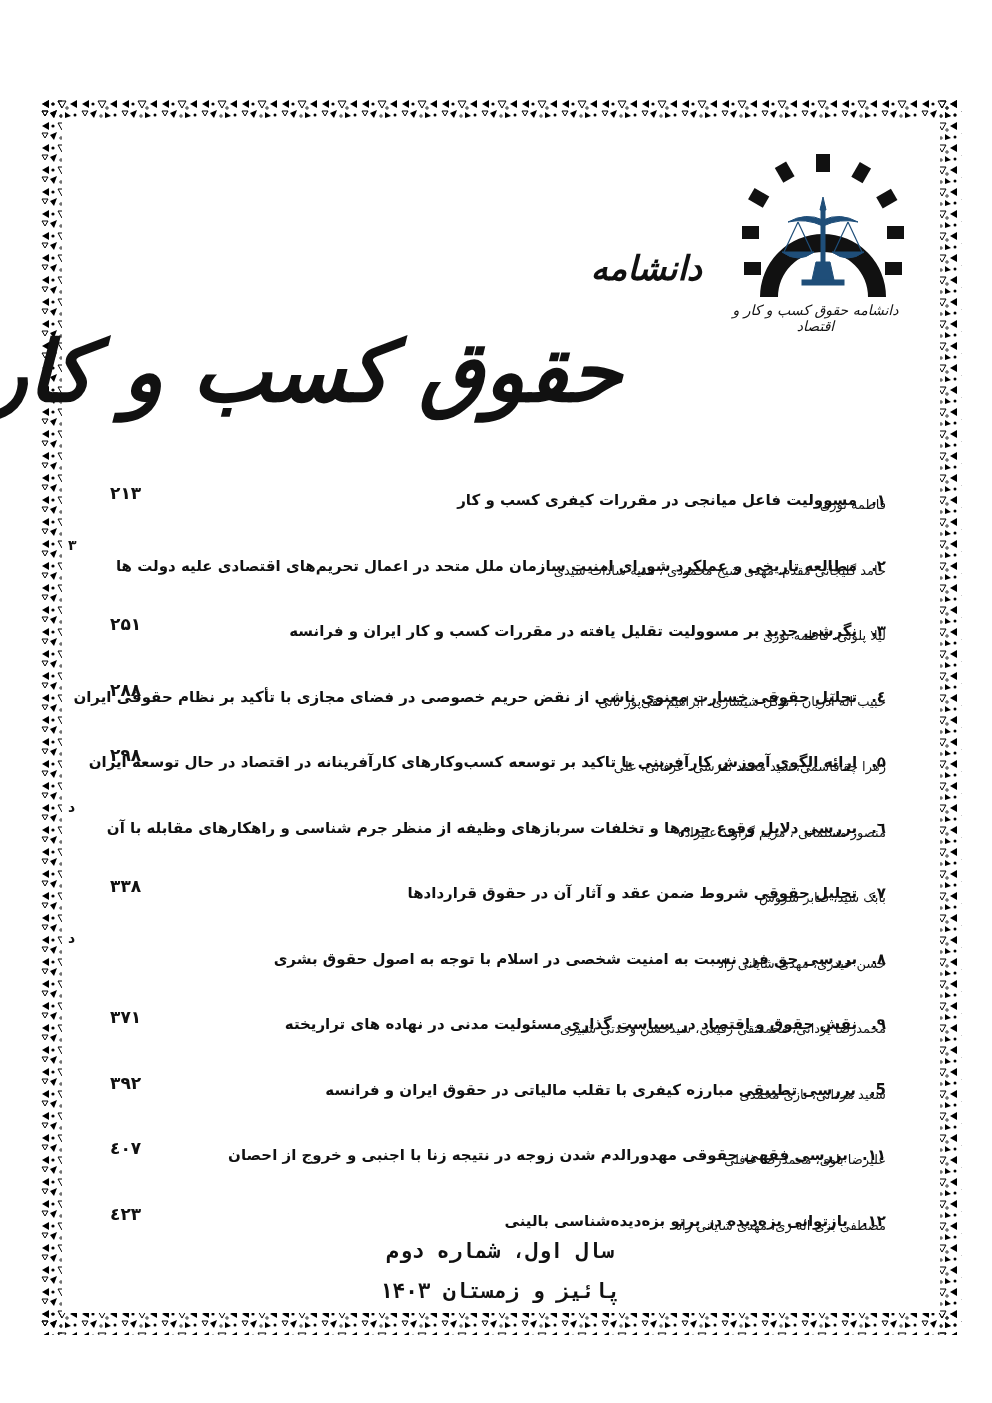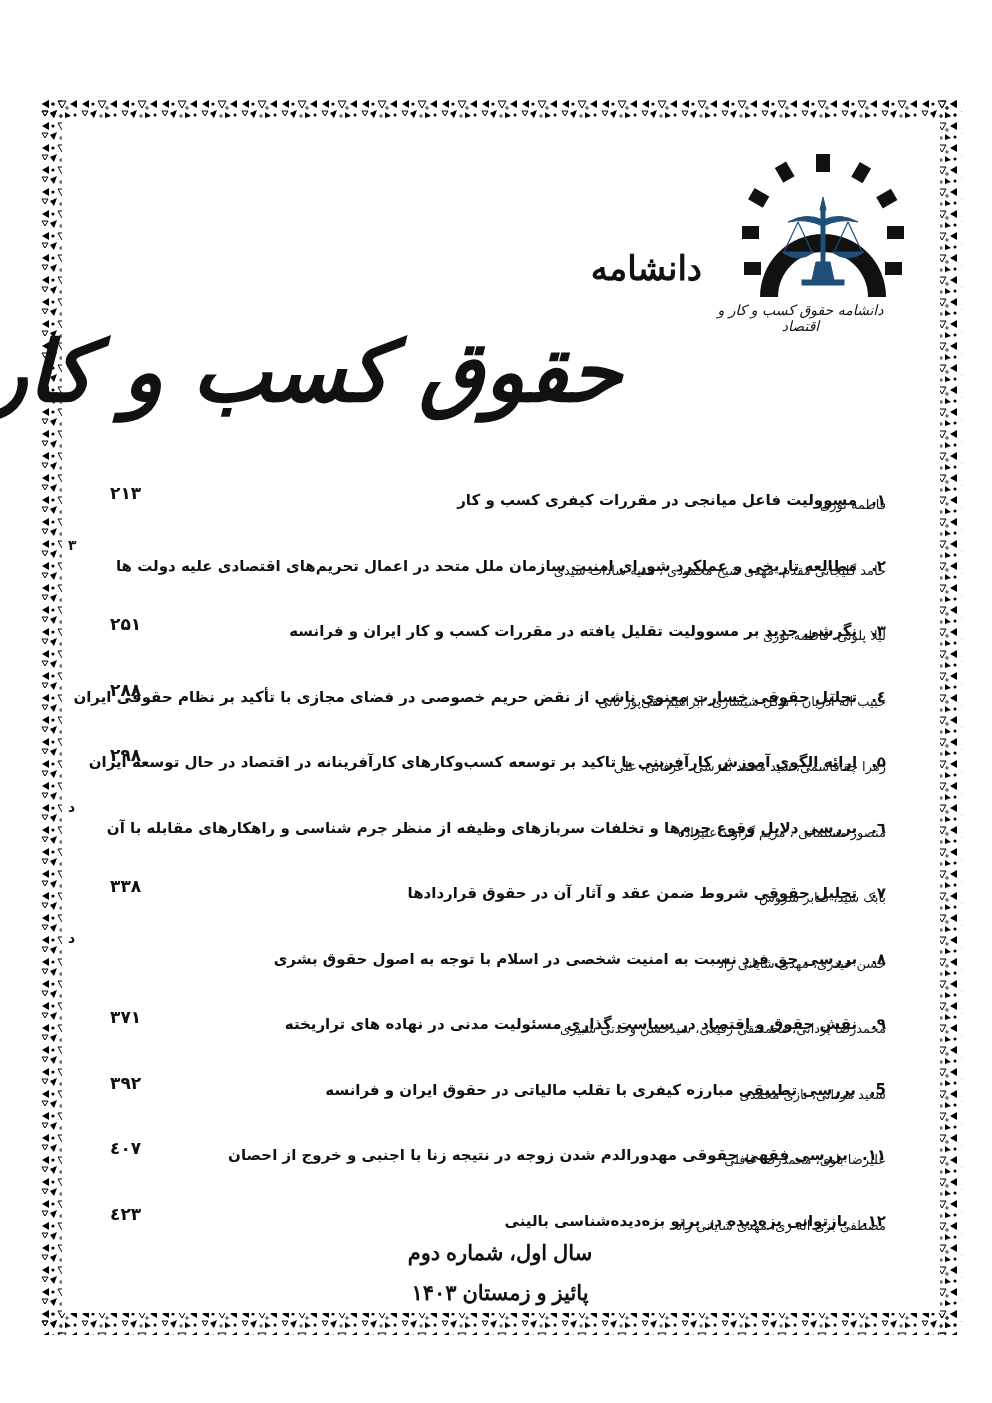--- a/index.html
+++ b/index.html
@@ -9,27 +9,27 @@
   }
   .frame {
     position: absolute; left: 40px; top: 98px; width: 922px; height: 1237px;
     box-sizing: border-box;
   }
   .border-svg { position: absolute; left: 0; top: 0; width: 922px; height: 1237px; }
   .logo {
     position: absolute; left: 718px; top: 152px; width: 205px; height: 180px;
   }
   .logo-caption {
-    position: absolute; left: 703px; top: 302px; width: 195px; text-align: center;
+    position: absolute; left: 718px; top: 302px; width: 195px; text-align: center;
     font-family: "DejaVu Serif", serif; font-size: 14px; font-style: italic; direction: rtl;
   }
   .kicker {
     position: absolute; right: 290px; top: 248px; direction: rtl;
     font-family: "DejaVu Serif", serif; font-weight: bold; font-size: 34px;
-    letter-spacing: -1px;
+    font-style: italic; letter-spacing: -1px;
   }
   .main-title {
     position: absolute; right: 370px; top: 330px; direction: rtl; white-space: nowrap;
     font-family: "DejaVu Serif", serif; font-weight: bold; font-size: 84px;
     font-style: italic; letter-spacing: -3px; line-height: 1;
   }
   .toc { position: absolute; left: 100px; top: 466px; width: 816px; }
   .entry { position: relative; height: 65.5px; direction: rtl; }
   .entry .title {
     position: absolute; right: 30px; top: 0; font-size: 15px; font-weight: bold;
@@ -41,21 +41,21 @@
     line-height: 20px;
   }
   .entry .page {
     position: absolute; left: 10px; top: 16px; font-size: 17px; font-weight: bold;
     line-height: 22px; direction: rtl;
   }
   .entry .page.cut { left: -32px; font-size: 14px; top: 2px; }
   .footer {
     position: absolute; left: 330px; top: 1233px; width: 340px; text-align: center;
     direction: rtl; font-weight: bold; font-size: 21px; line-height: 40px;
-    font-family: Liberation Sans, sans-serif;
+    font-family: Liberation Mono, monospace;
   }
 </style>
 </head>
 <body>
 
 <div class="frame">
   <svg class="border-svg" viewBox="0 0 922 1237">
     <defs>
       <pattern id="tri" x="0" y="0" width="40" height="22" patternUnits="userSpaceOnUse">
         <polygon points="2,6 9,2 9,10" fill="#000"></polygon>

